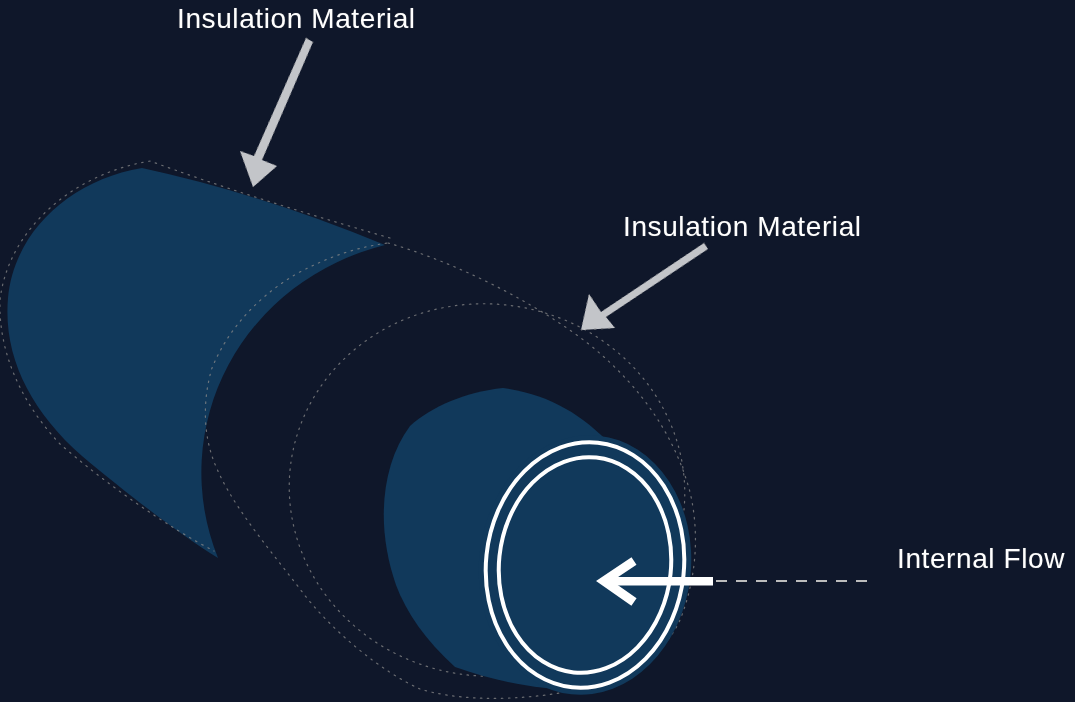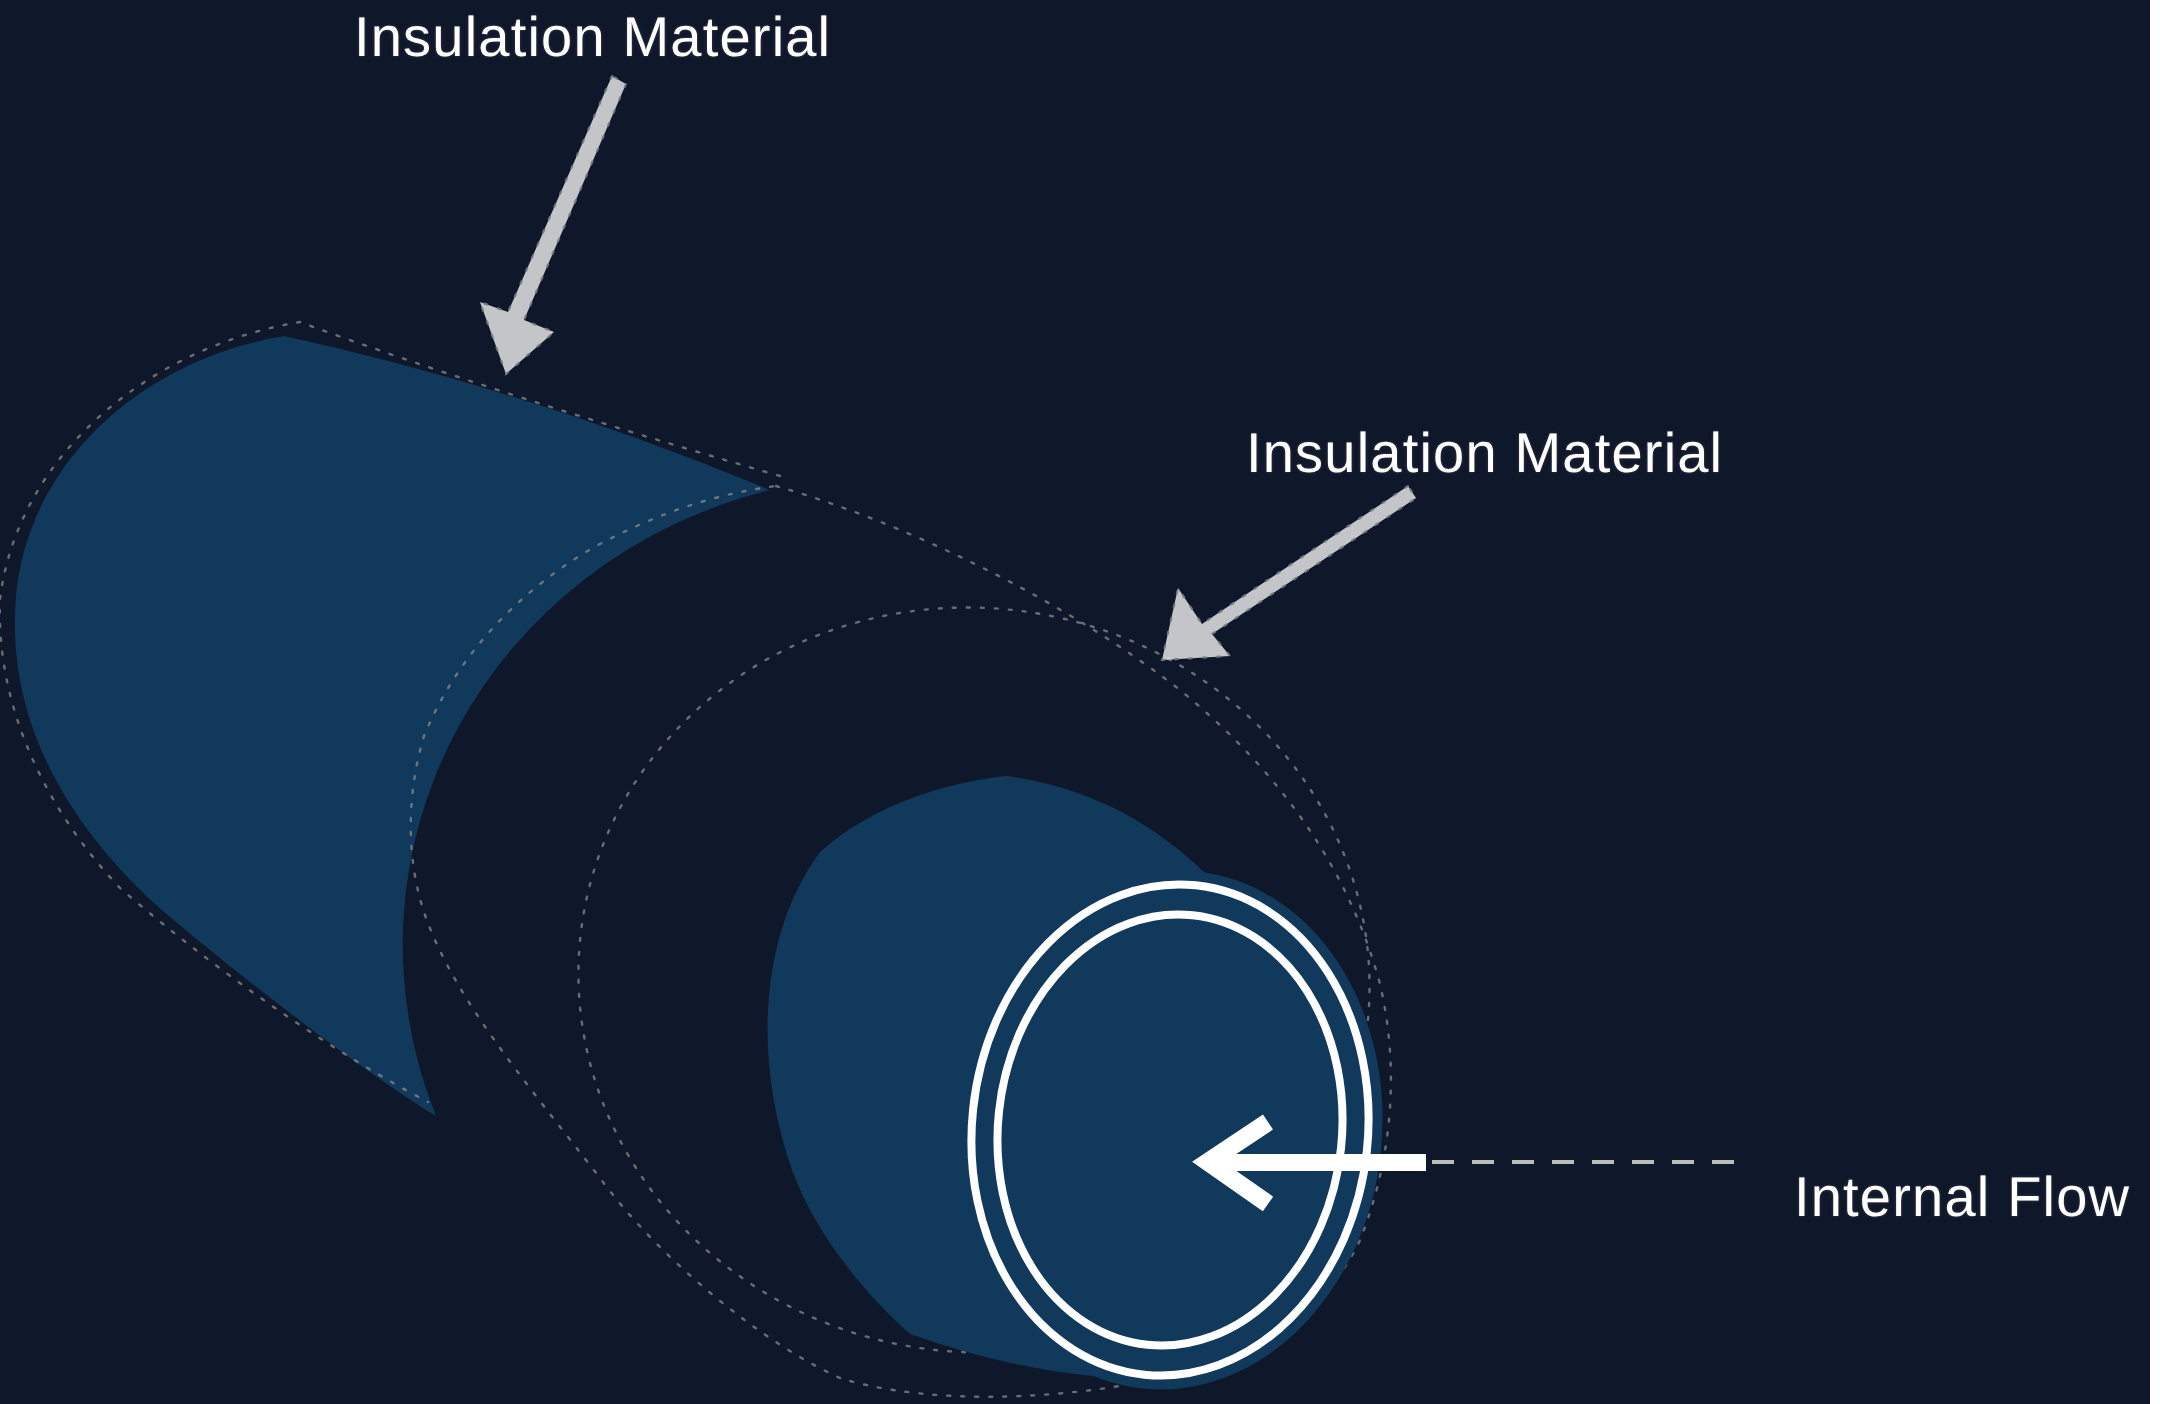--- a/index.html
+++ b/index.html
@@ -17,21 +17,21 @@
     font-weight:400;
     line-height:1.05;
     letter-spacing:.6px;
     white-space:nowrap;
     
     text-shadow:0 0 1px rgba(95,95,95,.45), 0 0 2px rgba(140,140,140,.18);
     user-select:none;
   }
   #label-insulation-top{left:177px;top:4px;}
   #label-insulation-mid{left:623px;top:212px;}
-  #label-internal-flow{left:897px;top:584px;}
+  #label-internal-flow{left:897px;top:544px;}
   .dotted{stroke-dasharray:1.5 5.5;stroke-linecap:round;opacity:.75;}
 </style>
 </head>
 <body>
 
 <div class="stage">
 
   <svg width="1080" height="702" viewBox="0 0 1080 702">
 
     <path d="M 385 245 Q 262 194 142 168 C 70 180 14 232 8 298

